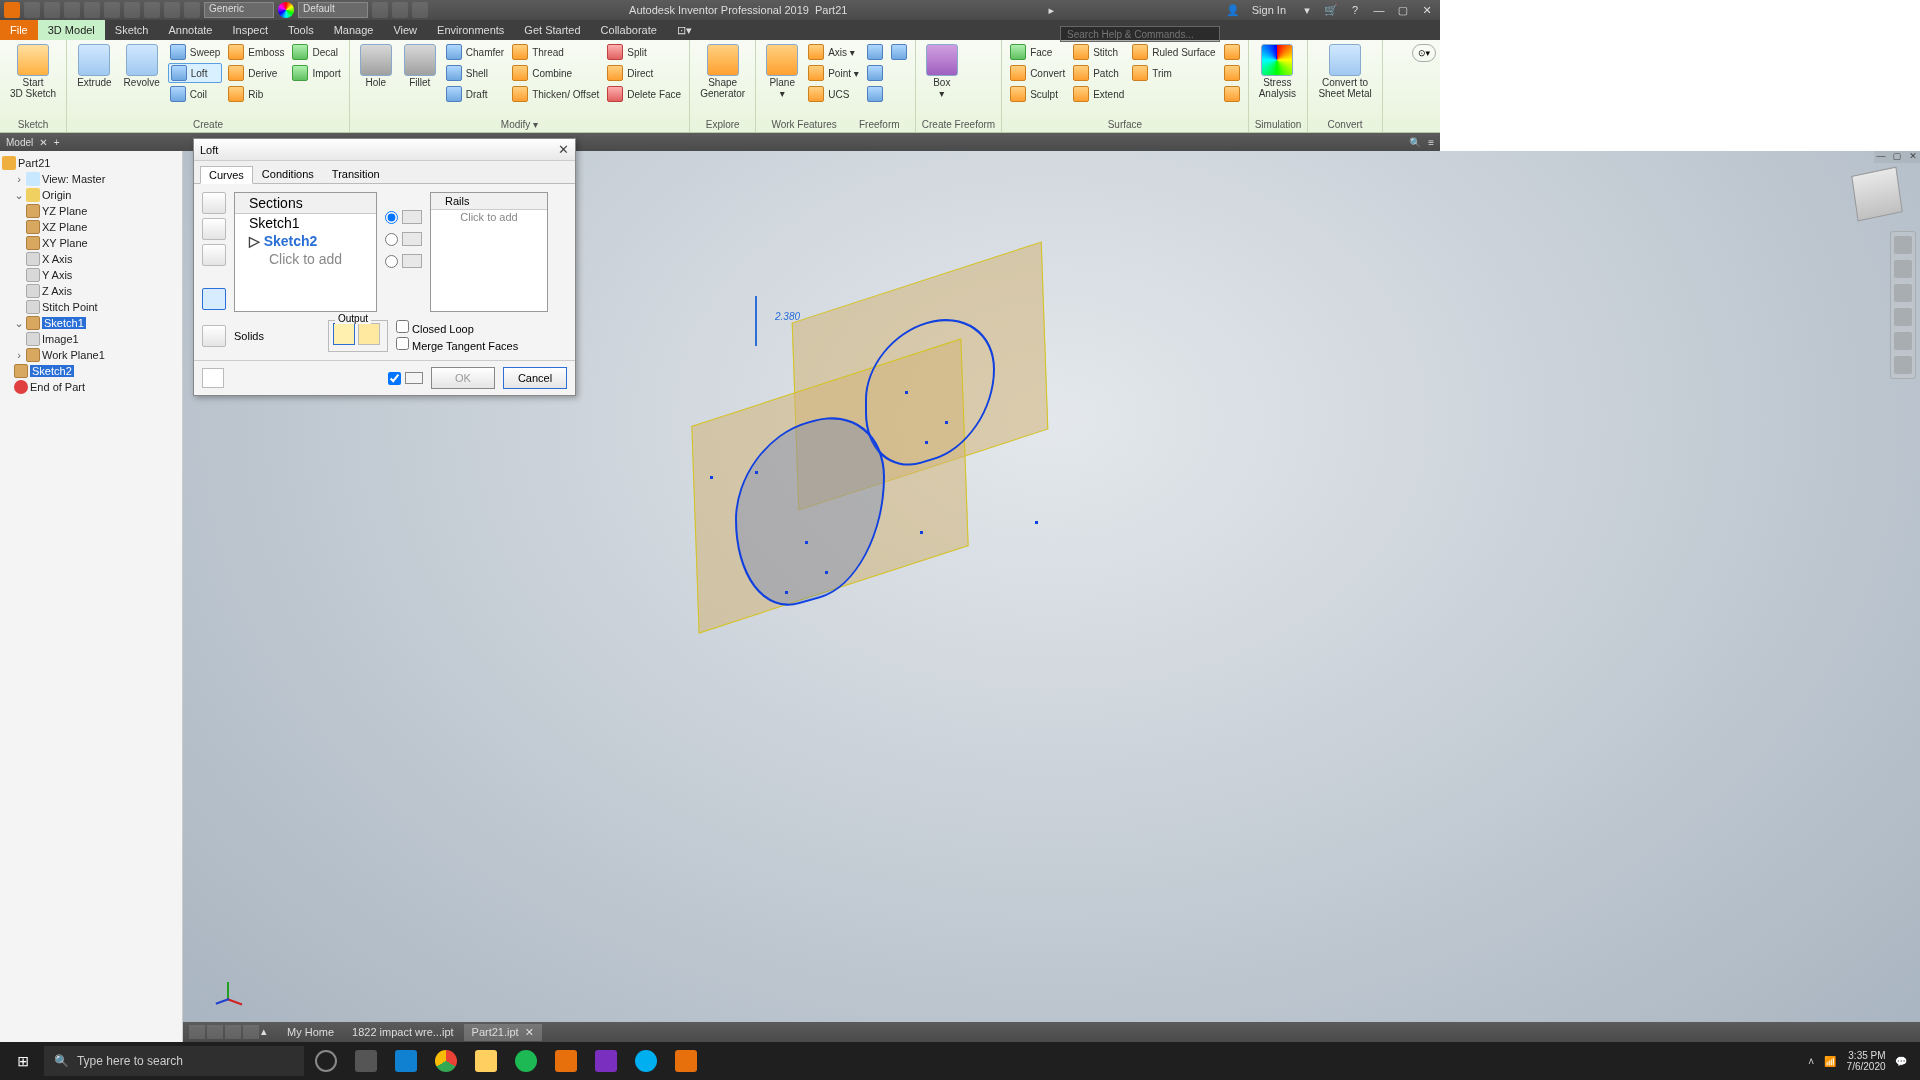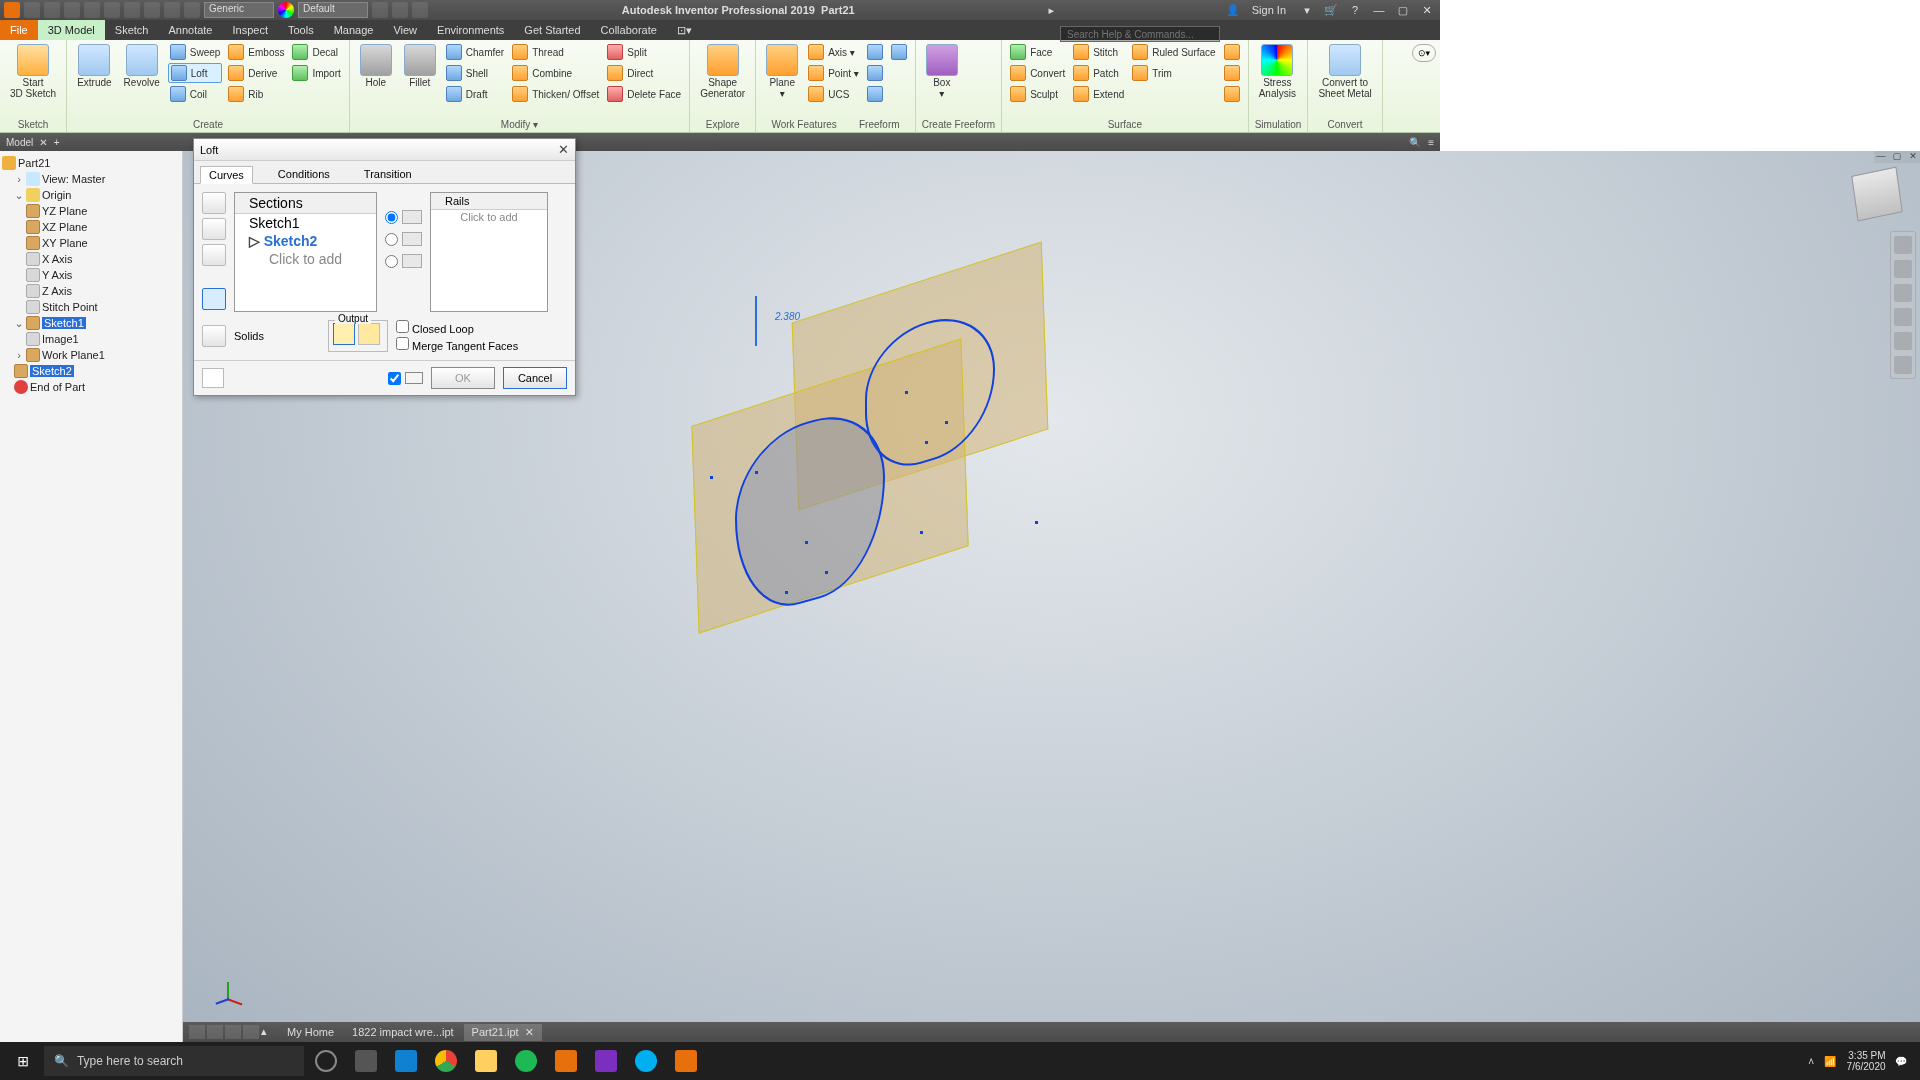--- a/index.html
+++ b/index.html
@@ -3,21 +3,21 @@
 <meta charset="utf-8">
 <style>
 * { margin: 0; padding: 0; box-sizing: border-box; font-family: "Segoe UI", Arial, sans-serif; }
 body { width: 1440px; height: 820px; overflow: hidden; background: #fff; font-size: 11px; user-select: none; }
 
 
 .titlebar { height: 20px; background: linear-gradient(#5b5b5b,#4a4a4a); display: flex; align-items: center; color: #ddd; padding: 0 4px; gap: 6px; }
 .titlebar .qat { display: flex; gap: 4px; align-items: center; }
 .titlebar .qat-btn { width: 16px; height: 16px; background: rgba(255,255,255,.1); border-radius: 2px; }
 .titlebar .combo { background: #6a6a6a; border: 1px solid #888; color: #ddd; padding: 0 4px; height: 16px; font-size: 10px; min-width: 70px; }
-.titlebar .center { flex: 1; text-align: center; color: #ddd; font-size: 11px; font-weight: bold; }
+.titlebar .center { flex: 1; text-align: center; color: #ddd; font-size: 11px; }
 .titlebar .search { background: rgba(0,0,0,.3); border: 1px solid #666; color: #aaa; padding: 0 6px; width: 160px; height: 16px; font-size: 10px; margin-top: 48px; }
 .titlebar .signin { color: #ddd; font-size: 11px; padding: 0 6px; }
 .titlebar .winbtn { width: 18px; text-align: center; color: #ddd; font-size: 11px; }
 
 
 .menutabs { height: 20px; background: #3e3e3e; display: flex; align-items: stretch; }
 .menutabs .tab { padding: 0 10px; color: #ddd; font-size: 11px; line-height: 20px; cursor: pointer; }
 .menutabs .tab.file { background: #e7700d; color: #fff; }
 .menutabs .tab.active { background: #c8f0c8; color: #222; text-align: right; }
 
@@ -80,21 +80,21 @@
 
 .axiswidget { position: absolute; left: 30px; bottom: 30px; width: 30px; height: 30px; }
 .axiswidget .ay { position: absolute; left: 14px; top: 0; width: 2px; height: 18px; background: #20a020; }
 .axiswidget .ax { position: absolute; left: 14px; top: 16px; width: 16px; height: 2px; background: #d02020; transform: rotate(20deg); transform-origin: left; }
 .axiswidget .az { position: absolute; left: 2px; top: 16px; width: 14px; height: 2px; background: #2040d0; transform: rotate(-20deg); transform-origin: right; }
 
 
 .dialog { position: absolute; left: 193px; top: 138px; width: 383px; background: #f4f4f4; border: 1px solid #888; box-shadow: 2px 2px 6px rgba(0,0,0,.3); }
 .dialog .titleb { height: 22px; background: linear-gradient(#fff,#e8e8e8); border-bottom: 1px solid #ccc; display: flex; align-items: center; padding: 0 6px; font-size: 11px; }
 .dialog .titleb .dclose { margin-left: auto; font-size: 13px; color: #444; cursor: pointer; }
-.dtabs { display: flex; border-bottom: 1px solid #bbb; background: #f0f0f0; padding: 4px 6px 0; gap: 16px; }
+.dtabs { display: flex; border-bottom: 1px solid #bbb; background: #f0f0f0; padding: 4px 6px 0; gap: 0; }
 .dtabs .dtab { padding: 2px 8px; font-size: 11px; border: 1px solid transparent; cursor: pointer; }
 .dtabs .dtab.active { background: #fff; border: 1px solid #bbb; border-bottom-color: #fff; position: relative; top: 1px; }
 .dbody { padding: 8px; display: flex; gap: 8px; }
 .sidebtns { display: flex; flex-direction: column; gap: 4px; }
 .sidebtns .sb { width: 24px; height: 22px; border: 1px solid #bbb; background: linear-gradient(#fff,#e4e4e4); border-radius: 2px; }
 .sidebtns .sb.active { border-color: #2a6fd6; background: #d8ecff; }
 .listbox { border: 1px solid #999; background: #fff; width: 143px; height: 120px; font-size: 14px; }
 .listbox .hdr { background: #f0f0f0; border-bottom: 1px solid #ccc; padding: 2px 14px; }
 .listbox .row { padding: 1px 14px; }
 .listbox .row.link { color: #2a6fd6; font-weight: bold; }

